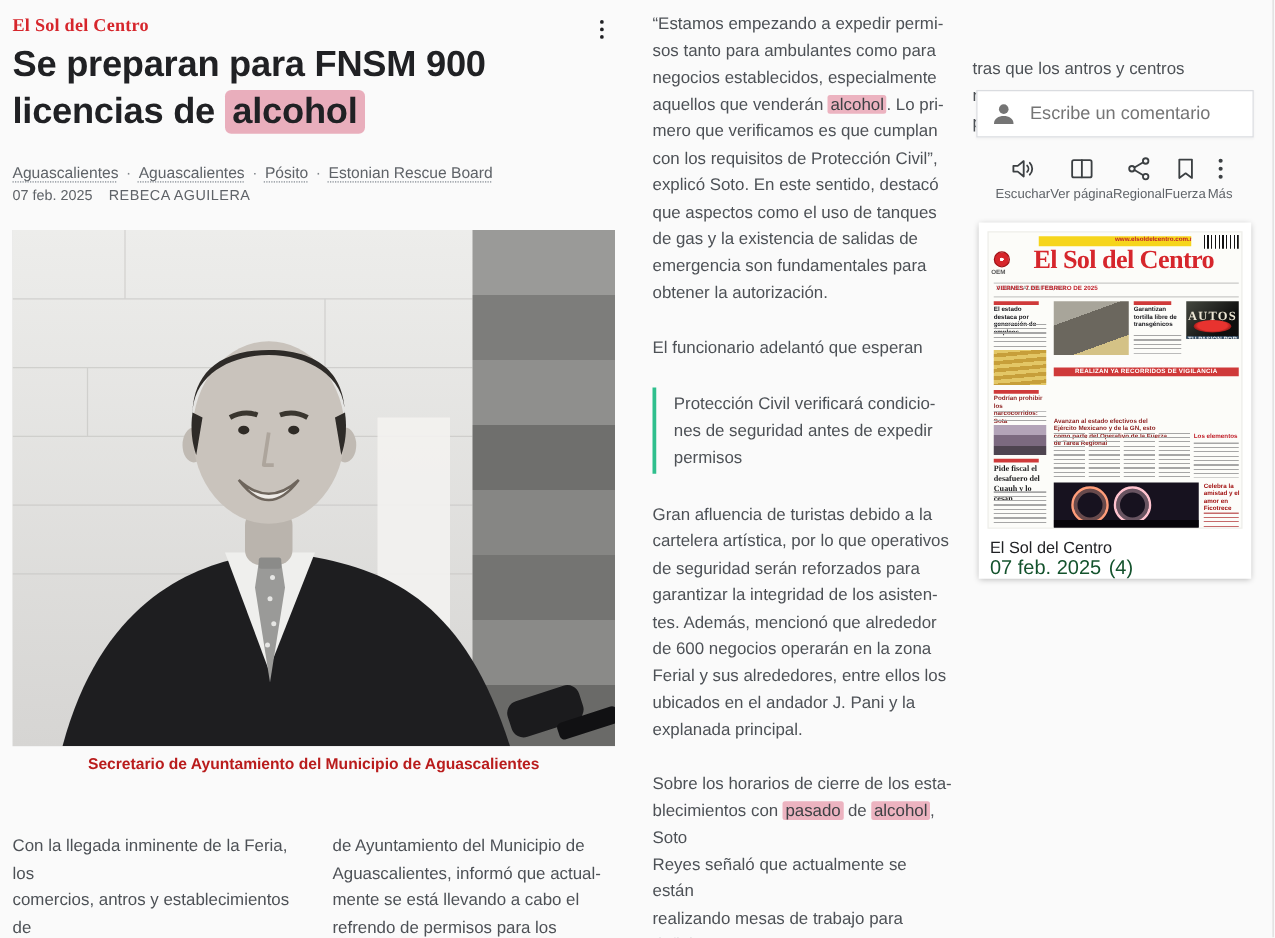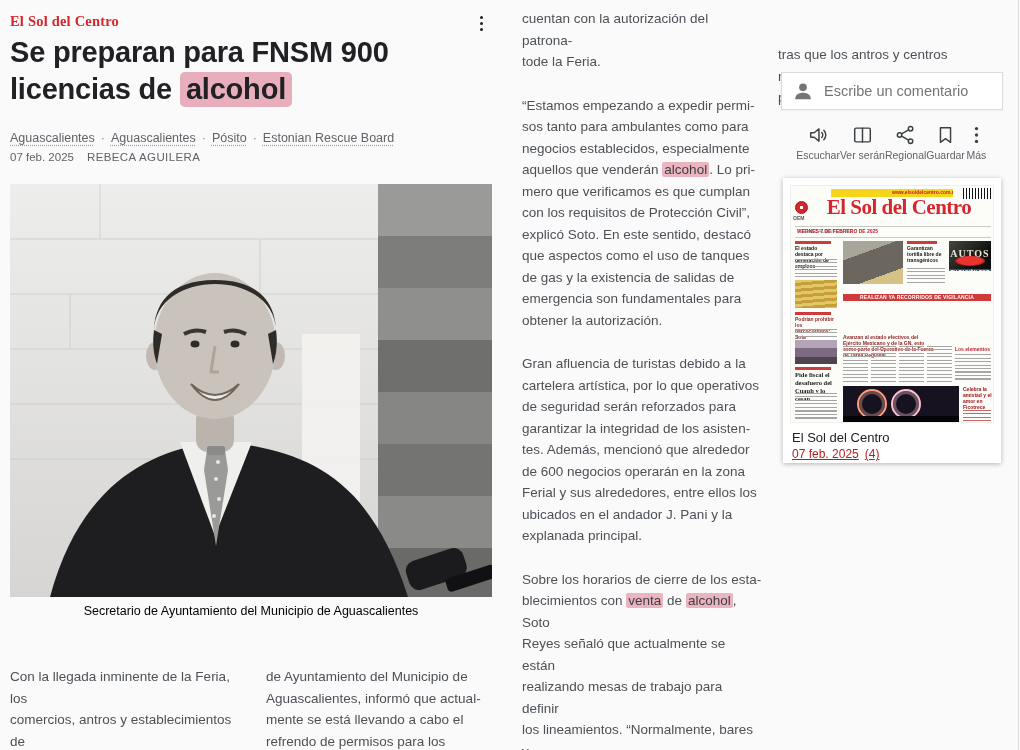--- a/index.html
+++ b/index.html
@@ -14,21 +14,21 @@
   .kebab i { width:3px; height:3px; border-radius:50%; background:#202124; display:block; }
   h1.headline { position:absolute; top:34px; left:0; width:482px; font-size:29px; line-height:37px; font-weight:bold; color:#202124; letter-spacing:-.2px; }
   .hl-title { background:#e9aebc; border-radius:5px; padding:1px 6px 2px; }
   .tags { position:absolute; top:131px; left:0; font-size:12.5px; color:#5f6368; }
   .tags a { color:#5f6368; text-decoration:underline dotted #9aa0a6; text-underline-offset:3px; cursor:pointer; }
   .tags .sep { margin:0 6px; color:#80868b; }
   .byline { position:absolute; top:151px; left:0; font-size:11.5px; color:#5f6368; }
   .byline .author { margin-left:13px; letter-spacing:.4px;margin-top:13px; }
   .photo { position:absolute; top:184px; left:0; width:482px; height:413px; overflow:hidden; background:#dcdcda; }
   .photo svg { display:block; }
-  .photo-caption { position:absolute; top:604px; left:0; width:482px; text-align:center; font-size:12.5px; font-weight:normal; color:#000000; }
+  .photo-caption { position:absolute; top:604px; left:0; width:482px; text-align:center; font-size:12.5px; font-weight:bold; color:#b91c1c; }
   .bottom-cols { position:absolute; top:630px; left:0; width:482px; display:flex; gap:30px; }
   .bottom-cols .bc { width:226px; font-size:13.5px; line-height:21.5px; color:#4d5156; }
 
   
   .col-mid { position:absolute; left:522px; top:0; width:240px; padding-top:8px; font-size:13.5px; line-height:21.5px; color:#4d5156; }
   .col-mid p { margin:0 0 22px 0; }
   .hl-body { background:#ecb3c0; border-radius:2px; padding:0 2px; color:#3c4043; }
   blockquote.pullquote { margin:0 0 22px 0; border-left:3px solid #2fbf8d; padding:2px 0 2px 14px; color:#4d5156; }
 
   
@@ -93,21 +93,21 @@
   .bcol4 { left:136px; top:160px; width:25px; height:38px; }
   .side-note { left:164px; top:160px; width:36px; color:#c0212b; font-weight:bold; }
   .side-l { left:164px; top:168px; width:36px; height:28px; }
   .b-photo { left:52px; top:200px; width:116px; height:37px; background:#17121f; overflow:hidden; }
   .ring  { width:30px; height:30px; border:2px solid #ff9d7a; border-radius:50%; left:14px; top:3px; box-shadow:inset 0 0 0 3px rgba(255,180,160,.35); }
   .ring2 { width:30px; height:30px; border:2px solid #ffc3cf; border-radius:50%; left:48px; top:3px; box-shadow:inset 0 0 0 3px rgba(255,210,220,.35); }
   .crowd { left:0; bottom:0; width:116px; height:7px; background:#060409; }
   .br-h { left:172px; top:200px; width:30px; color:#a11212; font-weight:bold; }
   .br-l { left:172px; top:224px; width:28px; height:12px; background:repeating-linear-gradient(#c56a6a 0 1px, transparent 1px 3.5px); }
   .thumb-caption-title { position:absolute; left:9px; top:249px; font-size:13px; color:#202124; }
-  .thumb-caption-date { position:absolute; left:9px; top:266px; font-size:12px; color:#b91c1c;text-decoration:underline; }
+  .thumb-caption-date { position:absolute; left:9px; top:266px; font-size:16px; color:#14532d; }
   .thumb-caption-date span { margin-right:6px; }
 
   .win-border { position:absolute; right:1px; top:0; width:1px; height:750px; background:#dcdcdc; }
 </style>
 </head>
 <body>
 
 <div class="col-left">
   <div class="masthead">El Sol del Centro</div>
   <button class="kebab" aria-label="menu">
@@ -198,44 +198,46 @@
 evento. Javier Soto Reyes, Secretario</div>
     <div class="bc pre">de Ayuntamiento del Municipio de
 Aguascalientes, informó que actual-
 mente se está llevando a cabo el
 refrendo de permisos para los negocios
 que trabajaron el año pasado y que ya</div>
   </div>
 </div>
 
 <div class="col-mid">
-  <p class="pre">cuentan con la autorización del patrona-
-tode la Feria.</p>
   <p><span class="pre">“Estamos empezando a expedir permi-
 sos tanto para ambulantes como para
 negocios establecidos, especialmente
 aquellos que venderán </span><span class="hl-body">alcohol</span><span class="pre">. Lo pri-
 mero que verificamos es que cumplan
 con los requisitos de Protección Civil”,
 explicó Soto. En este sentido, destacó
 que aspectos como el uso de tanques
 de gas y la existencia de salidas de
 emergencia son fundamentales para
 obtener la autorización.</span></p>
+  <p class="pre">El funcionario adelantó que esperan</p>
+  <blockquote class="pullquote pre">Protección Civil verificará condicio-
+nes de seguridad antes de expedir
+permisos</blockquote>
   <p class="pre">Gran afluencia de turistas debido a la
 cartelera artística, por lo que operativos
 de seguridad serán reforzados para
 garantizar la integridad de los asisten-
 tes. Además, mencionó que alrededor
 de 600 negocios operarán en la zona
 Ferial y sus alrededores, entre ellos los
 ubicados en el andador J. Pani y la
 explanada principal.</p>
   <p><span class="pre">Sobre los horarios de cierre de los esta-
-blecimientos con </span><span class="hl-body">venta</span><span class="pre"> de </span><span class="hl-body">alcohol</span><span class="pre">, Soto
+blecimientos con </span><span class="hl-body">pasado</span><span class="pre"> de </span><span class="hl-body">alcohol</span><span class="pre">, Soto
 Reyes señaló que actualmente se están
 realizando mesas de trabajo para definir
 los lineamientos. “Normalmente, bares y
 restaurantes tienen permitido cerrar a
 más tardar a las 4 de la mañana, mien-</span></p>
 </div>
 
 <div class="col-right">
   <p class="pre">tras que los antros y centros nocturnos
 pueden operar hasta las 5”, detalló.</p>
@@ -255,37 +257,37 @@
         <path d="M15.5 9.2a4 4 0 0 1 0 5.6"></path>
         <path d="M17.8 6.8a7.4 7.4 0 0 1 0 10.4"></path>
       </svg>
       <span class="lbl">Escuchar</span>
     </button>
     <button class="action">
       <svg width="23" height="22" viewBox="0 0 24 24">
         <rect x="3.5" y="4.5" width="17" height="15" rx="1.5"></rect>
         <line x1="12" y1="4.5" x2="12" y2="19.5"></line>
       </svg>
-      <span class="lbl">Ver serán</span>
+      <span class="lbl">Ver página</span>
     </button>
     <button class="action">
       <svg width="23" height="22" viewBox="0 0 24 24">
         <circle cx="5.5" cy="12" r="2.4"></circle>
         <circle cx="17.5" cy="5.2" r="2.4"></circle>
         <circle cx="17.5" cy="18.8" r="2.4"></circle>
         <line x1="7.7" y1="10.9" x2="15.4" y2="6.3"></line>
         <line x1="7.7" y1="13.1" x2="15.4" y2="17.7"></line>
       </svg>
       <span class="lbl">Regional</span>
     </button>
     <button class="action">
       <svg width="23" height="22" viewBox="0 0 24 24">
         <path d="M6.5 4h11v16l-5.5-4-5.5 4z"></path>
       </svg>
-      <span class="lbl">Guardar</span>
+      <span class="lbl">Fuerza</span>
     </button>
     <button class="action">
       <svg width="23" height="22" viewBox="0 0 24 24">
         <circle class="fill" cx="12" cy="5" r="1.8"></circle>
         <circle class="fill" cx="12" cy="12" r="1.8"></circle>
         <circle class="fill" cx="12" cy="19" r="1.8"></circle>
       </svg>
       <span class="lbl">Más</span>
     </button>
   </div>

